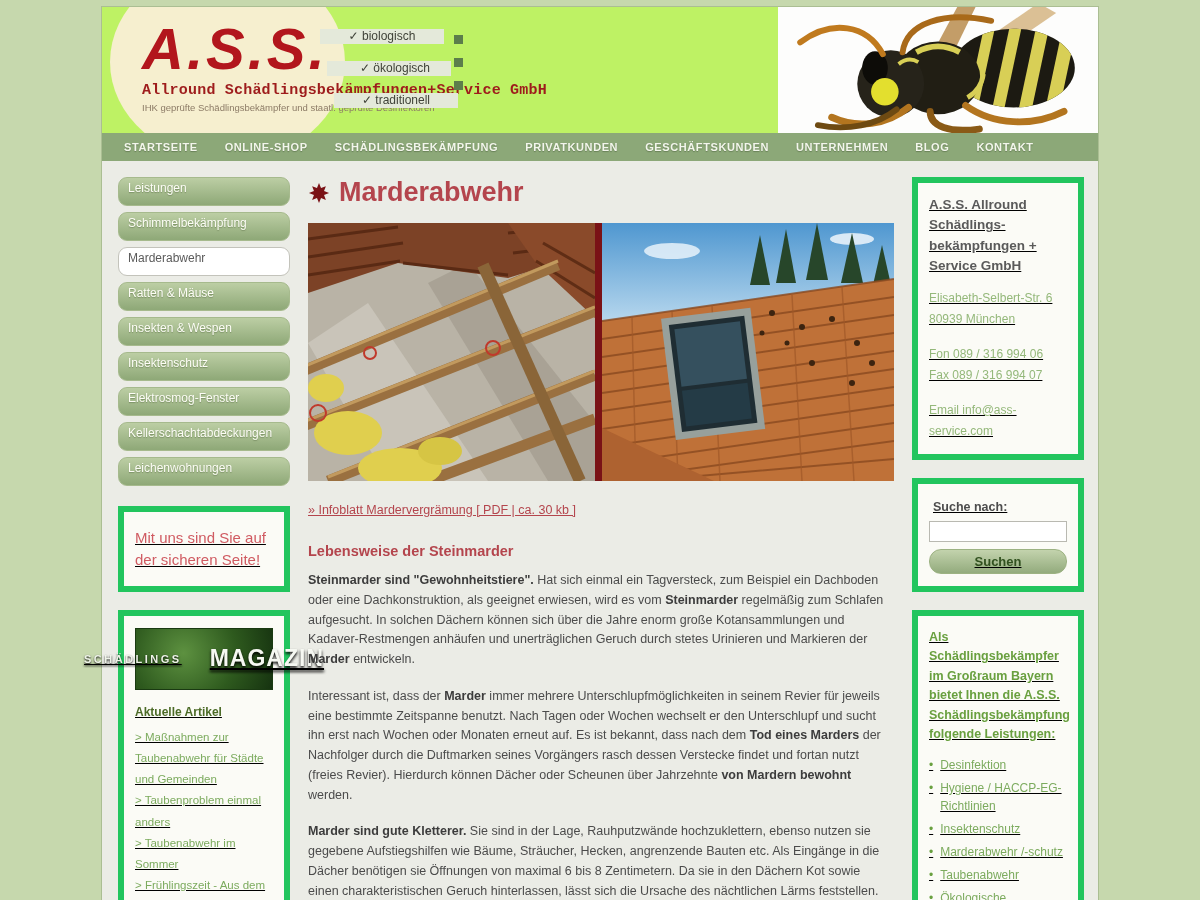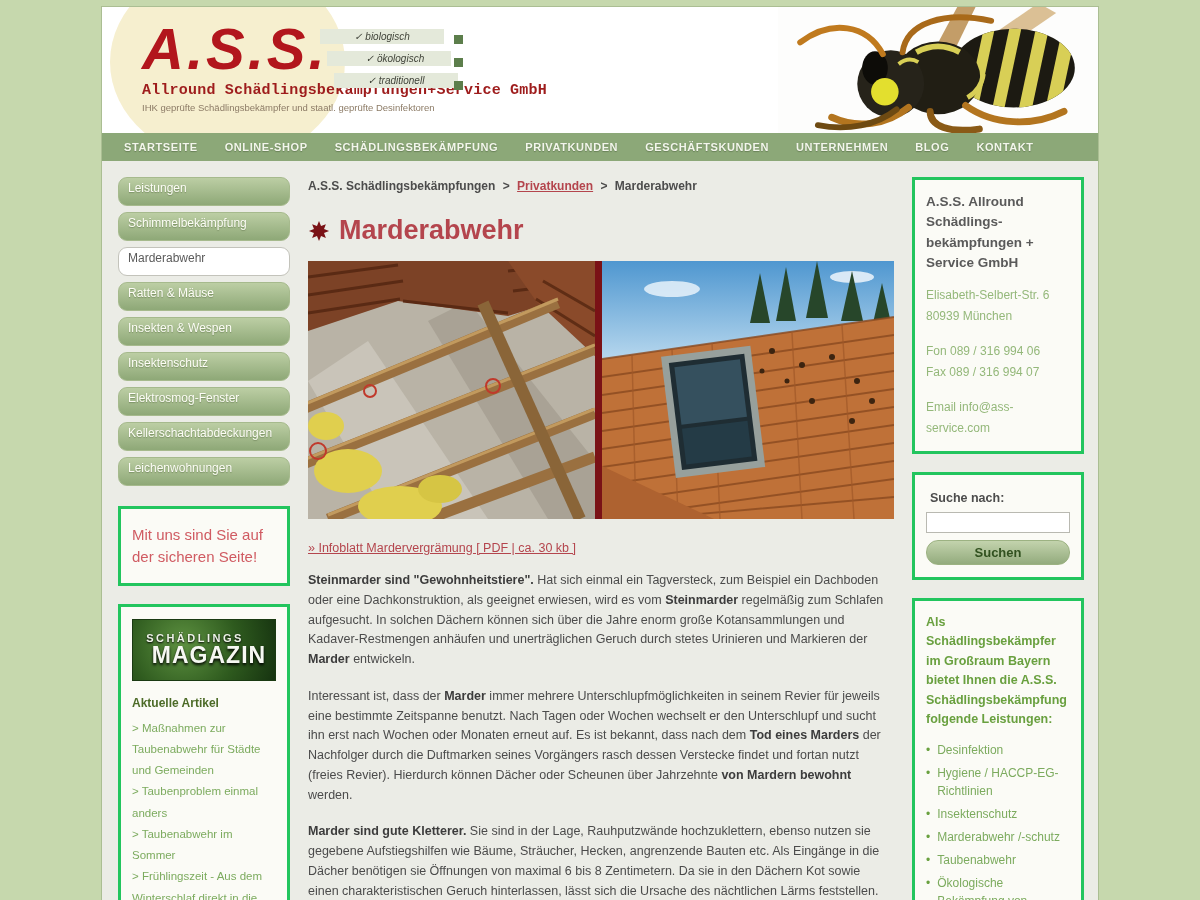--- a/index.html
+++ b/index.html
@@ -1,59 +1,59 @@
 <!DOCTYPE html>
 <html><head>
 <meta charset="utf-8">
 <style>
   * { box-sizing: border-box; margin: 0; padding: 0; }
   html, body { width: 1200px; height: 900px; overflow: hidden; }
   body { background: #c6d8ad; font-family: "Liberation Sans", sans-serif; }
   .page { width: 996px; margin: 7px auto 0; background: #ebece6; box-shadow: 0 0 0 1px rgba(90,110,70,.25); }
 
   
-  header { position: relative; height: 126px; background: #ffffff; overflow: hidden; }
+  header { position: relative; height: 126px; background: #bef264; overflow: hidden; }
   .logo-ellipse { position: absolute; left: 8px; top: -45px; width: 235px; height: 200px; border-radius: 50%; background: #f6efcf; }
   .logo-block { position: absolute; left: 40px; top: 6px; }
   .logo-acronym { font-size: 58px; font-weight: bold; font-style: italic; color: #b2161c; letter-spacing: 3px; line-height: 1.25; }
   .logo-company { font-size: 15px; font-weight: bold; color: #9e1c1c; margin-top: -4px; letter-spacing: .2px; font-family: Liberation Mono, monospace; }
   .logo-tagline { font-size: 9.5px; color: #8c7b66; margin-top: 3px; }
   .badges { position: absolute; left: 218px; top: 22px; }
-  .badge { width: 124px; height: 15px; line-height: 15px; margin-bottom: 7px; background: #e4e9da; color: #3f4238; font-size: 10px; text-align: center; font-style: italic; }
+  .badge { width: 124px; height: 15px; line-height: 15px; margin-bottom: 17px; background: #e4e9da; color: #3f4238; font-size: 12px; text-align: center; }
   .badge.b1 { margin-left: 7px; padding-left: 12px; }
   .badge.b2 { margin-left: 14px; }
   .badge-squares { position: absolute; left: 352px; top: 28px; }
   .badge-squares span { display: block; width: 9px; height: 9px; background: #5c7e4b; margin-bottom: 14px; }
   .wasp { position: absolute; right: 0; top: 0; width: 320px; height: 126px; background: #fdfdfc; }
   .wasp svg { display: block; width: 100%; height: 100%; }
 
   
   nav.topnav { display: flex; align-items: center; gap: 27px; height: 28px; background: #8ca878; padding-left: 22px; }
   .nav-item { color: #f3f6ec; font-size: 11px; font-weight: bold; letter-spacing: .6px; text-shadow: 0 1px 1px rgba(70,90,55,.5); cursor: pointer; white-space: nowrap; }
 
   
   .content { display: flex; gap: 18px; padding: 16px 14px 30px 16px; }
   .left-col, .right-col { width: 172px; flex-shrink: 0; }
   .main-col { flex: 1; min-width: 0; }
 
-  .box { background: #fbfbf6; border: 3px solid #22c55e; padding: 12px 11px; margin-bottom: 18px; }
+  .box { background: #fbfbf6; border: 6px solid #22c55e; padding: 12px 11px; margin-bottom: 18px; text-decoration: underline; }
 
   
   .menu { margin-bottom: 20px; }
   .menu-item { height: 29px; line-height: 20px; padding-left: 9px; margin-bottom: 6px; font-size: 12px; color: #fdfdf6;
     background: linear-gradient(#bccea4, #8ea877); border: 1px solid #a6ba8d; border-radius: 9px;
     text-shadow: 0 1px 1px rgba(90,110,70,.55); cursor: pointer; overflow: hidden; white-space: nowrap; }
   .menu-item.active { background: #ffffff; color: #5a5a5a; border-color: #c3c3bb; text-shadow: none; }
 
   .promo-box { padding: 15px 11px; }
   .promo-text { color: #d05b62; font-size: 15px; line-height: 1.45; }
 
   .blog-title { color: #4c6b27; font-size: 14px; font-weight: bold; line-height: 1.45; margin-bottom: 10px; }
   .magazin-banner { width: 100%; height: 62px; background: radial-gradient(circle at 35% 40%, #5d9140 0%, #2e5a1e 55%, #163310 100%);
-    display: flex; flex-direction: column; align-items: center; justify-content: center; cursor: pointer; border: 1px solid #1a3a12; }
+    display: flex; align-items: center; justify-content: center; cursor: pointer; border: 1px solid #1a3a12; }
   .banner-l1 { color: #eef3e8; font-size: 11px; letter-spacing: 2.5px; font-weight: bold; text-shadow: 0 1px 2px #000; margin-right: 18px; }
   .banner-l2 { color: #f6f8f2; font-size: 23px; font-weight: bold; letter-spacing: 1px; line-height: 1; text-shadow: 0 2px 3px #000; margin-left: 10px; }
   .articles-heading { color: #4c6b27; font-size: 12px; font-weight: bold; margin: 15px 0 8px; }
   .article-link { display: block; color: #7cab5e; font-size: 11.5px; line-height: 1.85; text-decoration: none; cursor: pointer; }
 
   
   .breadcrumb { font-size: 12px; font-weight: bold; color: #4c4c4c; margin: 2px 0 22px; }
   .breadcrumb .sep { margin: 0 4px; }
   .bc-link { color: #b4454d; text-decoration: underline; cursor: pointer; }
   .page-title { display: flex; align-items: center; gap: 9px; color: #b4454d; font-size: 27px; font-weight: bold; margin-bottom: 15px; }
@@ -173,27 +173,20 @@
         <div class="articles-heading">Aktuelle Artikel</div>
         <a class="article-link">&gt; Maßnahmen zur Taubenabwehr für Städte und Gemeinden</a>
         <a class="article-link">&gt; Taubenproblem einmal anders</a>
         <a class="article-link">&gt; Taubenabwehr im Sommer</a>
         <a class="article-link">&gt; Frühlingszeit - Aus dem Winterschlaf direkt in die Wohnung?</a>
         <a class="article-link">&gt; Sie kommen nachts</a>
       </div>
     </aside>
 
     <main class="main-col">
-      <div class="breadcrumb">
-        <span>A.S.S. Schädlingsbekämpfungen</span>
-        <span class="sep">&gt;</span>
-        <a class="bc-link">Privatkunden</a>
-        <span class="sep">&gt;</span>
-        <span>Marderabwehr</span>
-      </div>
 
       <h1 class="page-title">
         <svg width="22" height="22" viewBox="0 0 24 24">
           <path fill="#7a1216" d="M12 1 L14.2 6.5 L19.5 4.5 L17.5 9.8 L23 12 L17.5 14.2 L19.5 19.5 L14.2 17.5 L12 23 L9.8 17.5 L4.5 19.5 L6.5 14.2 L1 12 L6.5 9.8 L4.5 4.5 L9.8 6.5 Z"></path>
         </svg>
         <span>Marderabwehr</span>
       </h1>
 
       <div class="photos">
         <svg class="photo-left" viewBox="0 0 287 258" preserveAspectRatio="none">
@@ -267,20 +260,21 @@
             <rect x="66" y="90" width="90" height="122" fill="#97a09c"></rect>
             <rect x="73" y="97" width="76" height="108" fill="#1f2d33"></rect>
             <rect x="78" y="102" width="66" height="58" fill="#35505e"></rect>
             <rect x="78" y="164" width="66" height="36" fill="#243b46"></rect>
           </g>
         </svg>
       </div>
 
       <a class="info-link">» Infoblatt Mardervergrämung [ PDF | ca. 30 kb ]</a>
 
+      <h2 class="section-heading">Lebensweise der Steinmarder</h2>
 
       <p><b>Steinmarder sind "Gewohnheitstiere". </b><span>Hat sich einmal ein Tagversteck, zum Beispiel ein Dachboden oder eine Dachkonstruktion, als geeignet erwiesen, wird es vom </span><b>Steinmarder</b><span> regelmäßig zum Schlafen aufgesucht. In solchen Dächern können sich über die Jahre enorm große Kotansammlungen und Kadaver-Restmengen anhäufen und unerträglichen Geruch durch stetes Urinieren und Markieren der </span><b>Marder</b><span> entwickeln.</span></p>
       <p><span>Interessant ist, dass der </span><b>Marder</b><span> immer mehrere Unterschlupfmöglichkeiten in seinem Revier für jeweils eine bestimmte Zeitspanne benutzt. Nach Tagen oder Wochen wechselt er den Unterschlupf und sucht ihn erst nach Wochen oder Monaten erneut auf. Es ist bekannt, dass nach dem </span><b>Tod eines Marders</b><span> der Nachfolger durch die Duftmarken seines Vorgängers rasch dessen Verstecke findet und fortan nutzt (freies Revier). Hierdurch können Dächer oder Scheunen über Jahrzehnte </span><b>von Mardern bewohnt</b><span> werden.</span></p>
       <p><b>Marder sind gute Kletterer. </b><span>Sie sind in der Lage, Rauhputzwände hochzuklettern, ebenso nutzen sie gegebene Aufstiegshilfen wie Bäume, Sträucher, Hecken, angrenzende Bauten etc. Als Eingänge in die Dächer benötigen sie Öffnungen von maximal 6 bis 8 Zentimetern. Da sie in den Dächern Kot sowie einen charakteristischen Geruch hinterlassen, lässt sich die Ursache des nächtlichen Lärms feststellen.</span></p>
     </main>
 
     <aside class="right-col">
       <div class="box contact-box">
         <div class="contact-name">A.S.S. Allround Schädlings-bekämpfungen + Service GmbH</div>
         <div class="contact-green">Elisabeth-Selbert-Str. 6</div>

